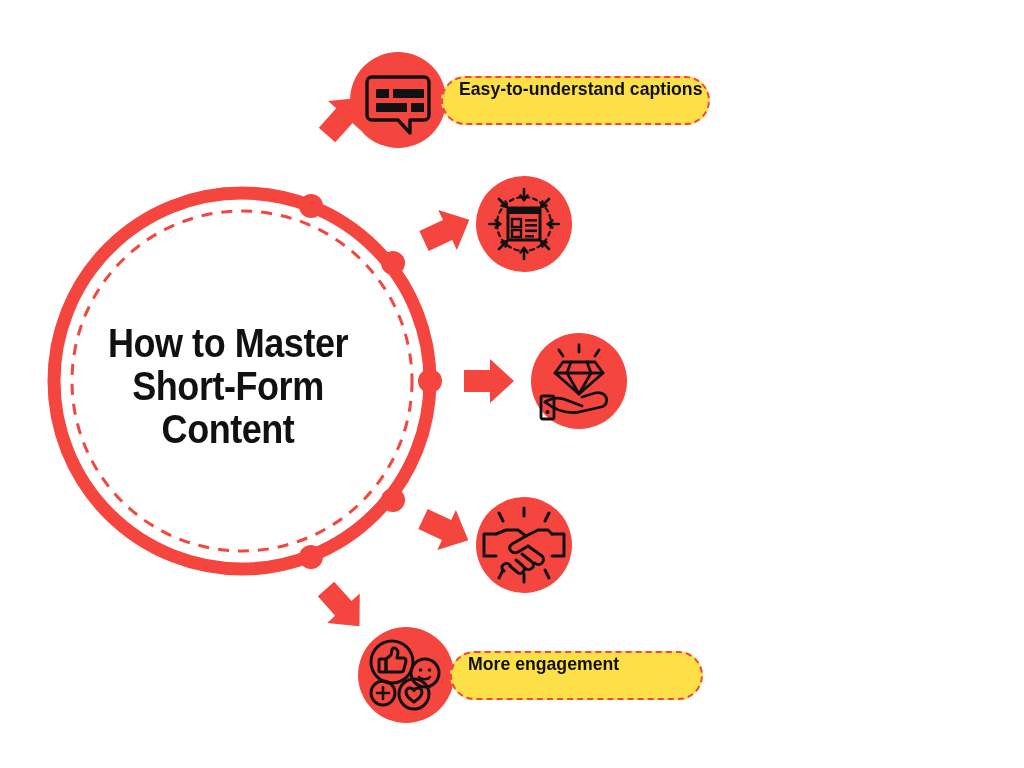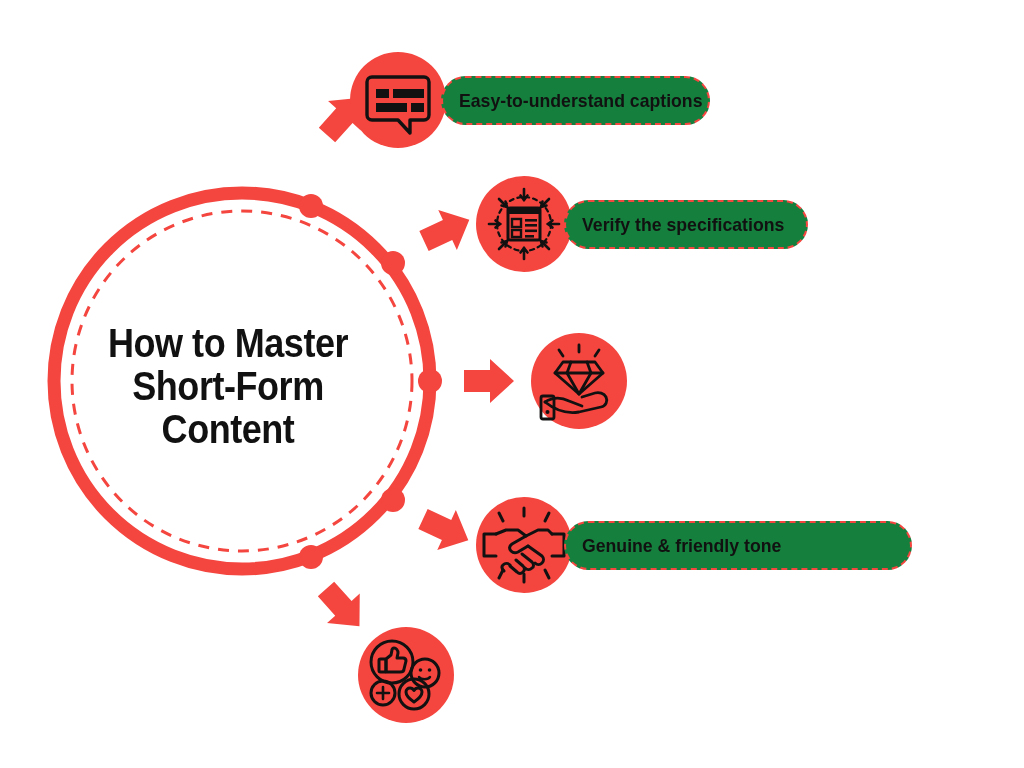--- a/index.html
+++ b/index.html
@@ -42,23 +42,23 @@
     color: #111111;
     transform: scaleX(0.90);
     transform-origin: 50% 50%;
     white-space: pre-line;
   }
   .pill {
     position: absolute;
     box-sizing: border-box;
     border: 2px dashed #F4453F;
     border-radius: 999px;
-    background: #15803d;
+    background: #fde047;
     display: flex;
-    align-items: center;
+    align-items: flex-start;
   }
   .pill-label {
     font-family: "Liberation Sans Narrow", "Liberation Sans", sans-serif;
     font-weight: bold;
     font-size: 19px;
     color: #111111;
     white-space: nowrap;
     transform: scaleX(0.93);
     transform-origin: 0 50%;
   }
@@ -198,23 +198,20 @@
   </svg>
 
   <div class="hub-title">How to Master
 Short-Form
 Content</div>
 
   <div class="pill" style="left:441px; top:76px; width:269px; height:49px; padding-left:16px;">
     <span class="pill-label">Easy-to-understand captions</span>
   </div>
 
-  <div class="pill" style="left:564px; top:200px; width:244px; height:49px; padding-left:16px;">
-    <span class="pill-label">Verify the specifications</span>
+
+
+
+  <div class="pill" style="left:450px; top:651px; width:253px; height:49px; padding-left:16px;">
+    <span class="pill-label">More engagement</span>
   </div>
 
-
-  <div class="pill" style="left:564px; top:521px; width:348px; height:49px; padding-left:16px;">
-    <span class="pill-label">Genuine &amp; friendly tone</span>
-  </div>
-
-
 </div>
 
 </body></html>

